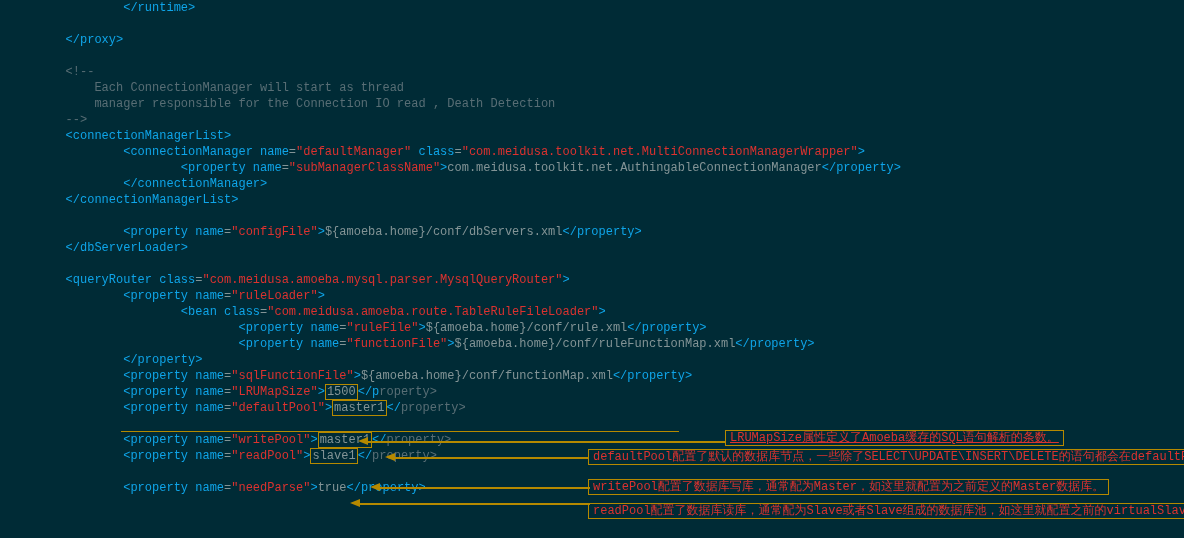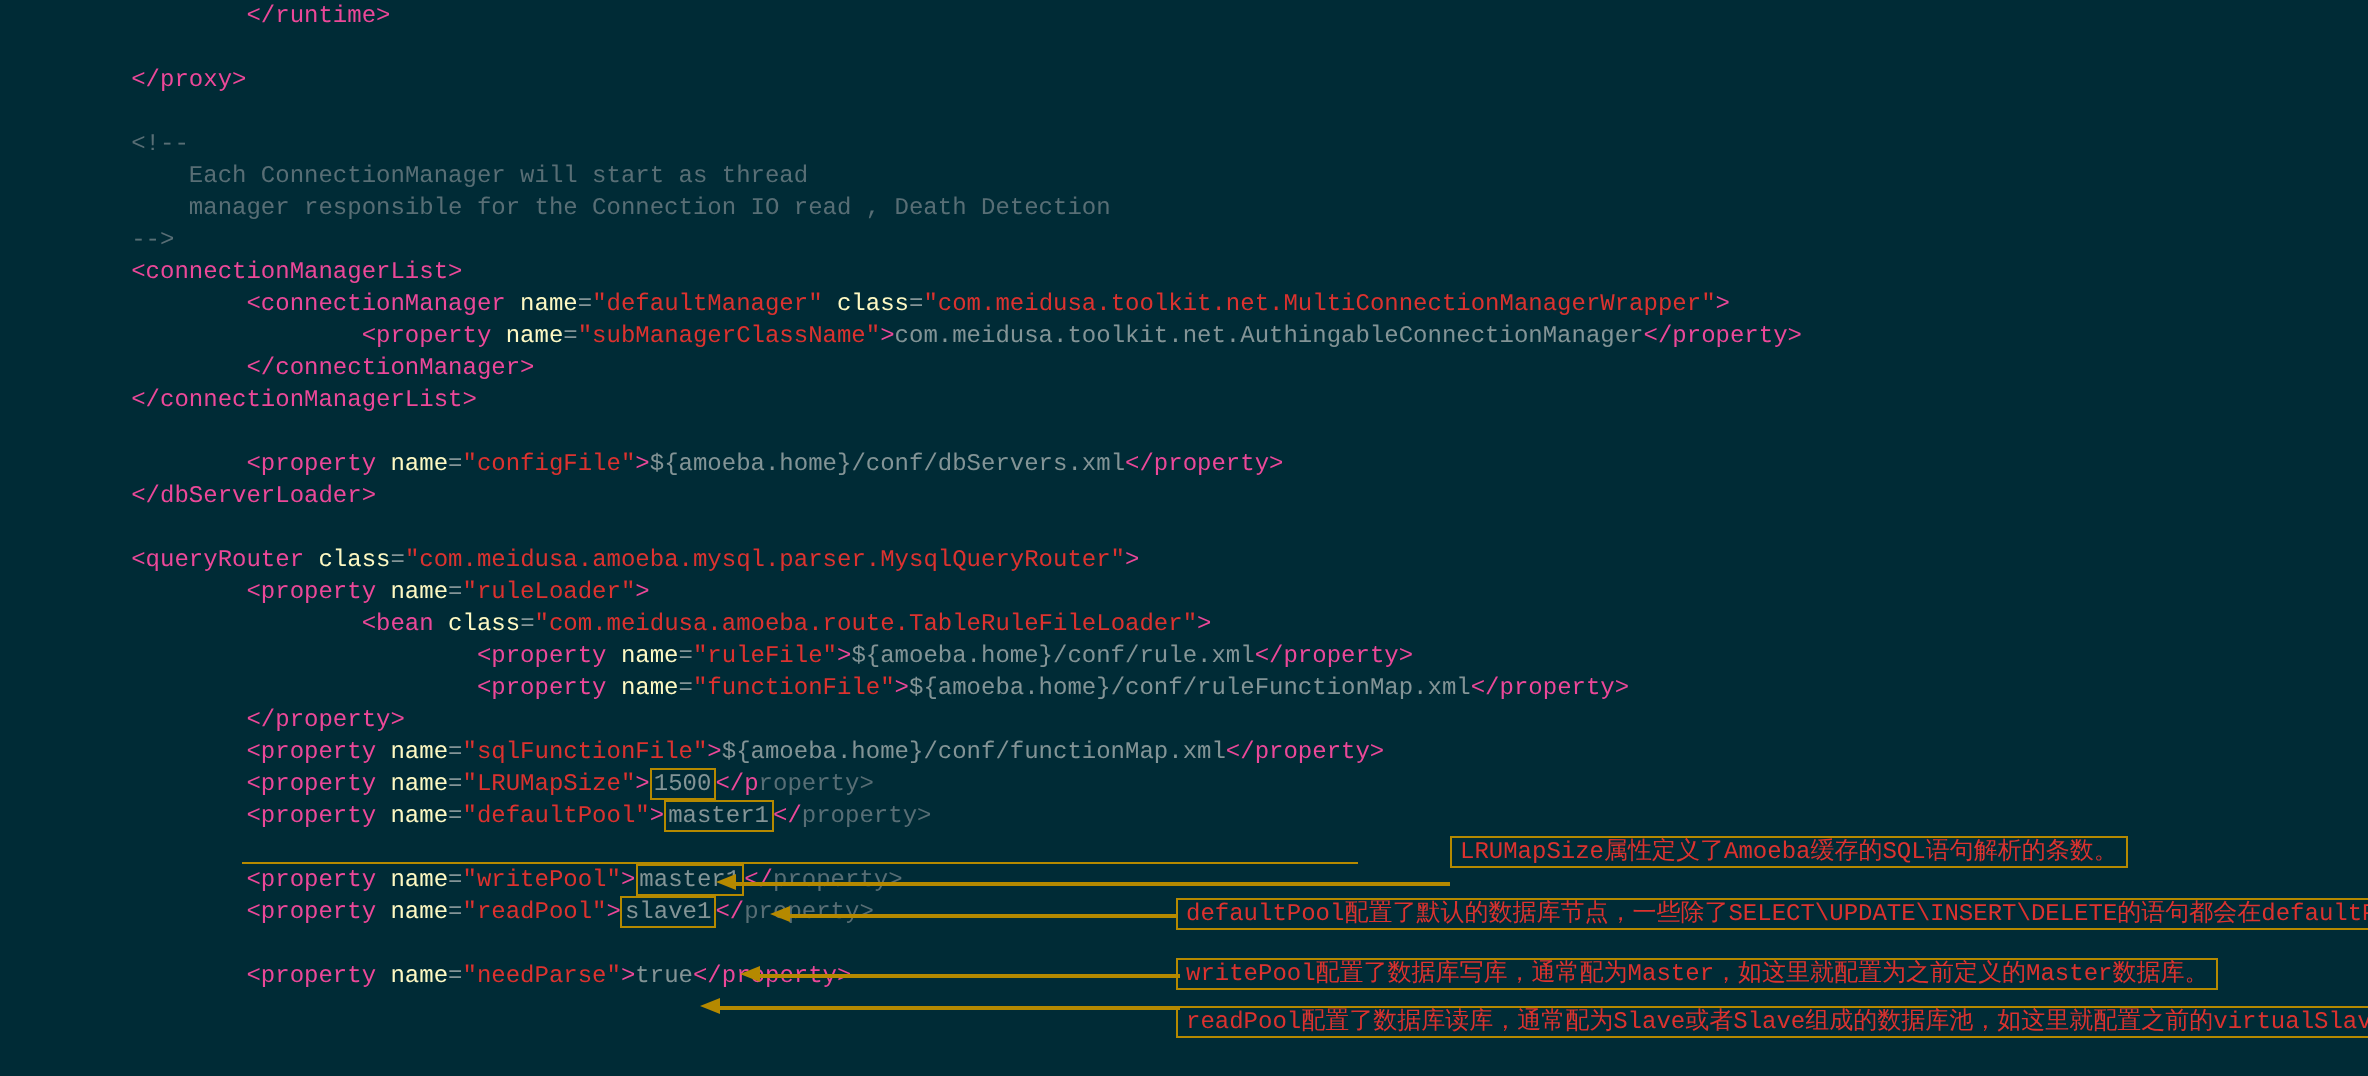--- a/index.html
+++ b/index.html
@@ -14,22 +14,22 @@
     height: 538px;
     position: relative;
   }
   .code-area {
     padding: 0 8px;
     position: relative;
   }
   .line { height: 16px; white-space: pre; }
 
   
-  .tag { color: #ec4899; }          
-  .attr { color: #fef9c3; }         
+  .tag { color: #0ea5e9; }          
+  .attr { color: #0ea5e9; }         
   .attr-eq { color: #839496; }
   .str { color: #dc322f; }          
   .txt { color: #839496; }
   .comment { color: #586e75; }
 
   
   .hl-underline {
     position: absolute;
     border-bottom: 1px solid #b58900;
     height: 0;
@@ -103,16 +103,16 @@
 
 <div class="arrow-line" style="top:457px; left:395px; width:194px;"></div>
 <div class="arrow-head" style="top:453px; left:385px;"></div>
 
 <div class="arrow-line" style="top:487px; left:380px; width:210px;"></div>
 <div class="arrow-head" style="top:483px; left:370px;"></div>
 
 <div class="arrow-line" style="top:503px; left:360px; width:230px;"></div>
 <div class="arrow-head" style="top:499px; left:350px;"></div>
 
-<div class="annotation-box" style="top:418px; left:725px;">LRUMapSize属性定义了Amoeba缓存的SQL语句解析的条数。</div>
+<div class="annotation-box" style="top:430px; left:725px;text-decoration:underline;">LRUMapSize属性定义了Amoeba缓存的SQL语句解析的条数。</div>
 <div class="annotation-box" style="top:449px; left:588px;">defaultPool配置了默认的数据库节点，一些除了SELECT\UPDATE\INSERT\DELETE的语句都会在defaultPool执行。</div>
 <div class="annotation-box" style="top:479px; left:588px;">writePool配置了数据库写库，通常配为Master，如这里就配置为之前定义的Master数据库。</div>
 <div class="annotation-box" style="top:503px; left:588px;">readPool配置了数据库读库，通常配为Slave或者Slave组成的数据库池，如这里就配置之前的virtualSlave数据库池</div>
 
 </body></html>

